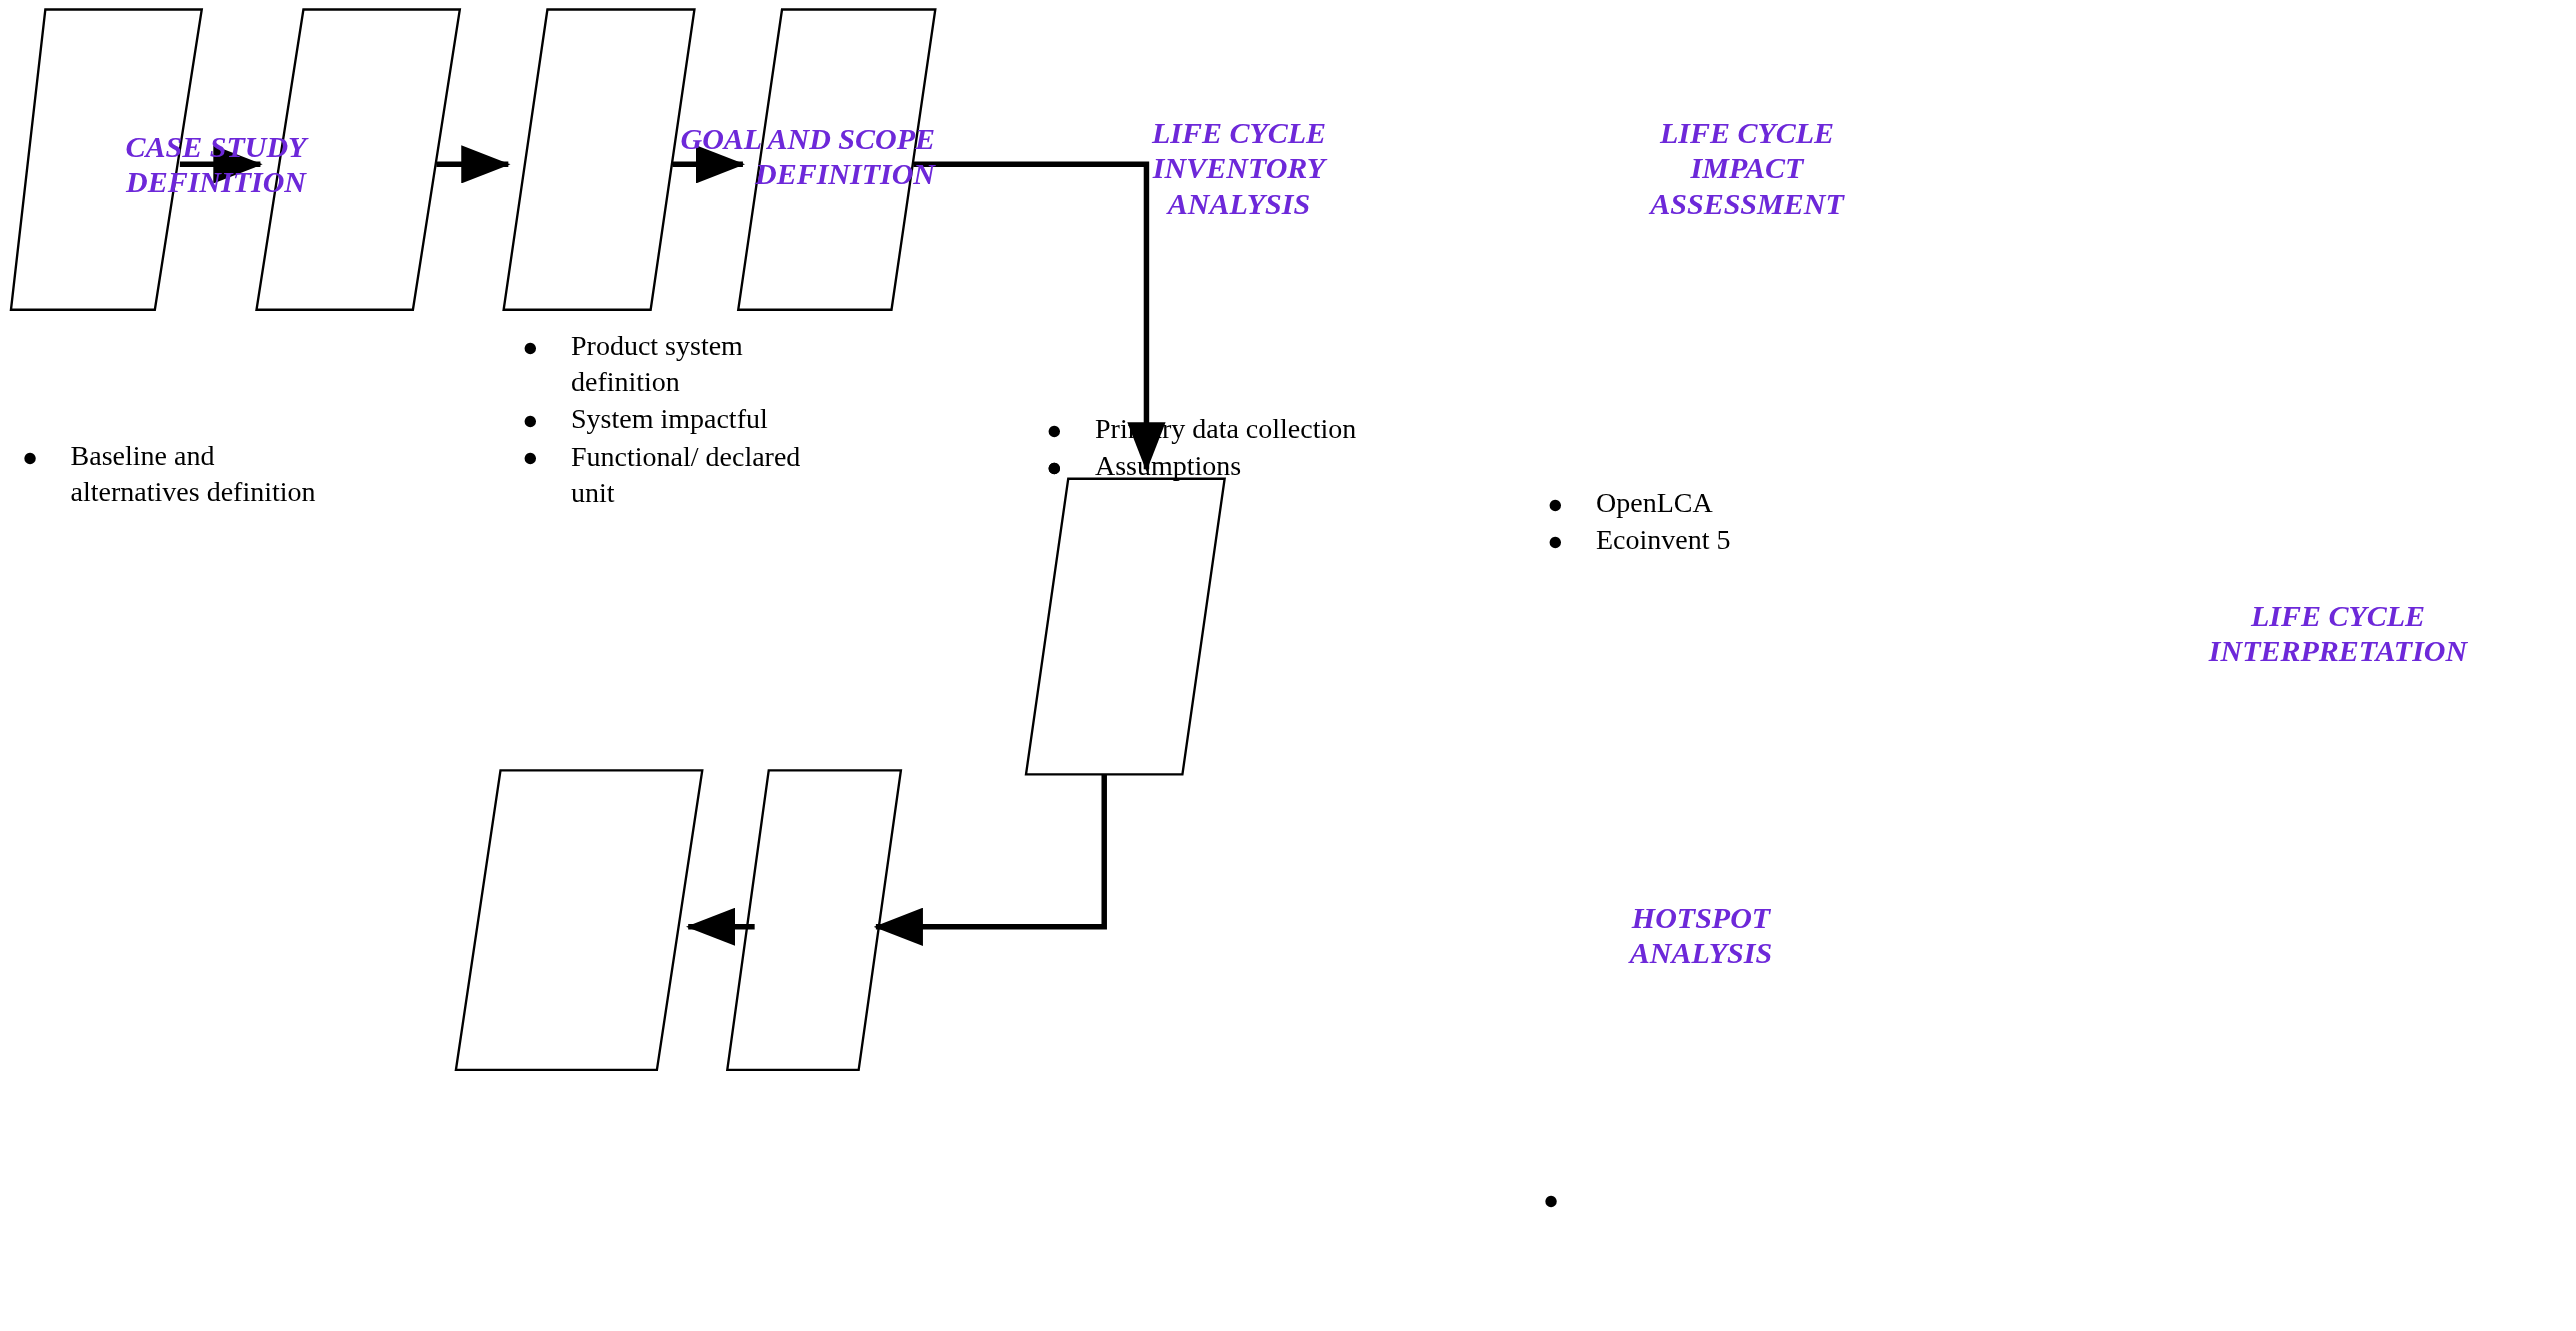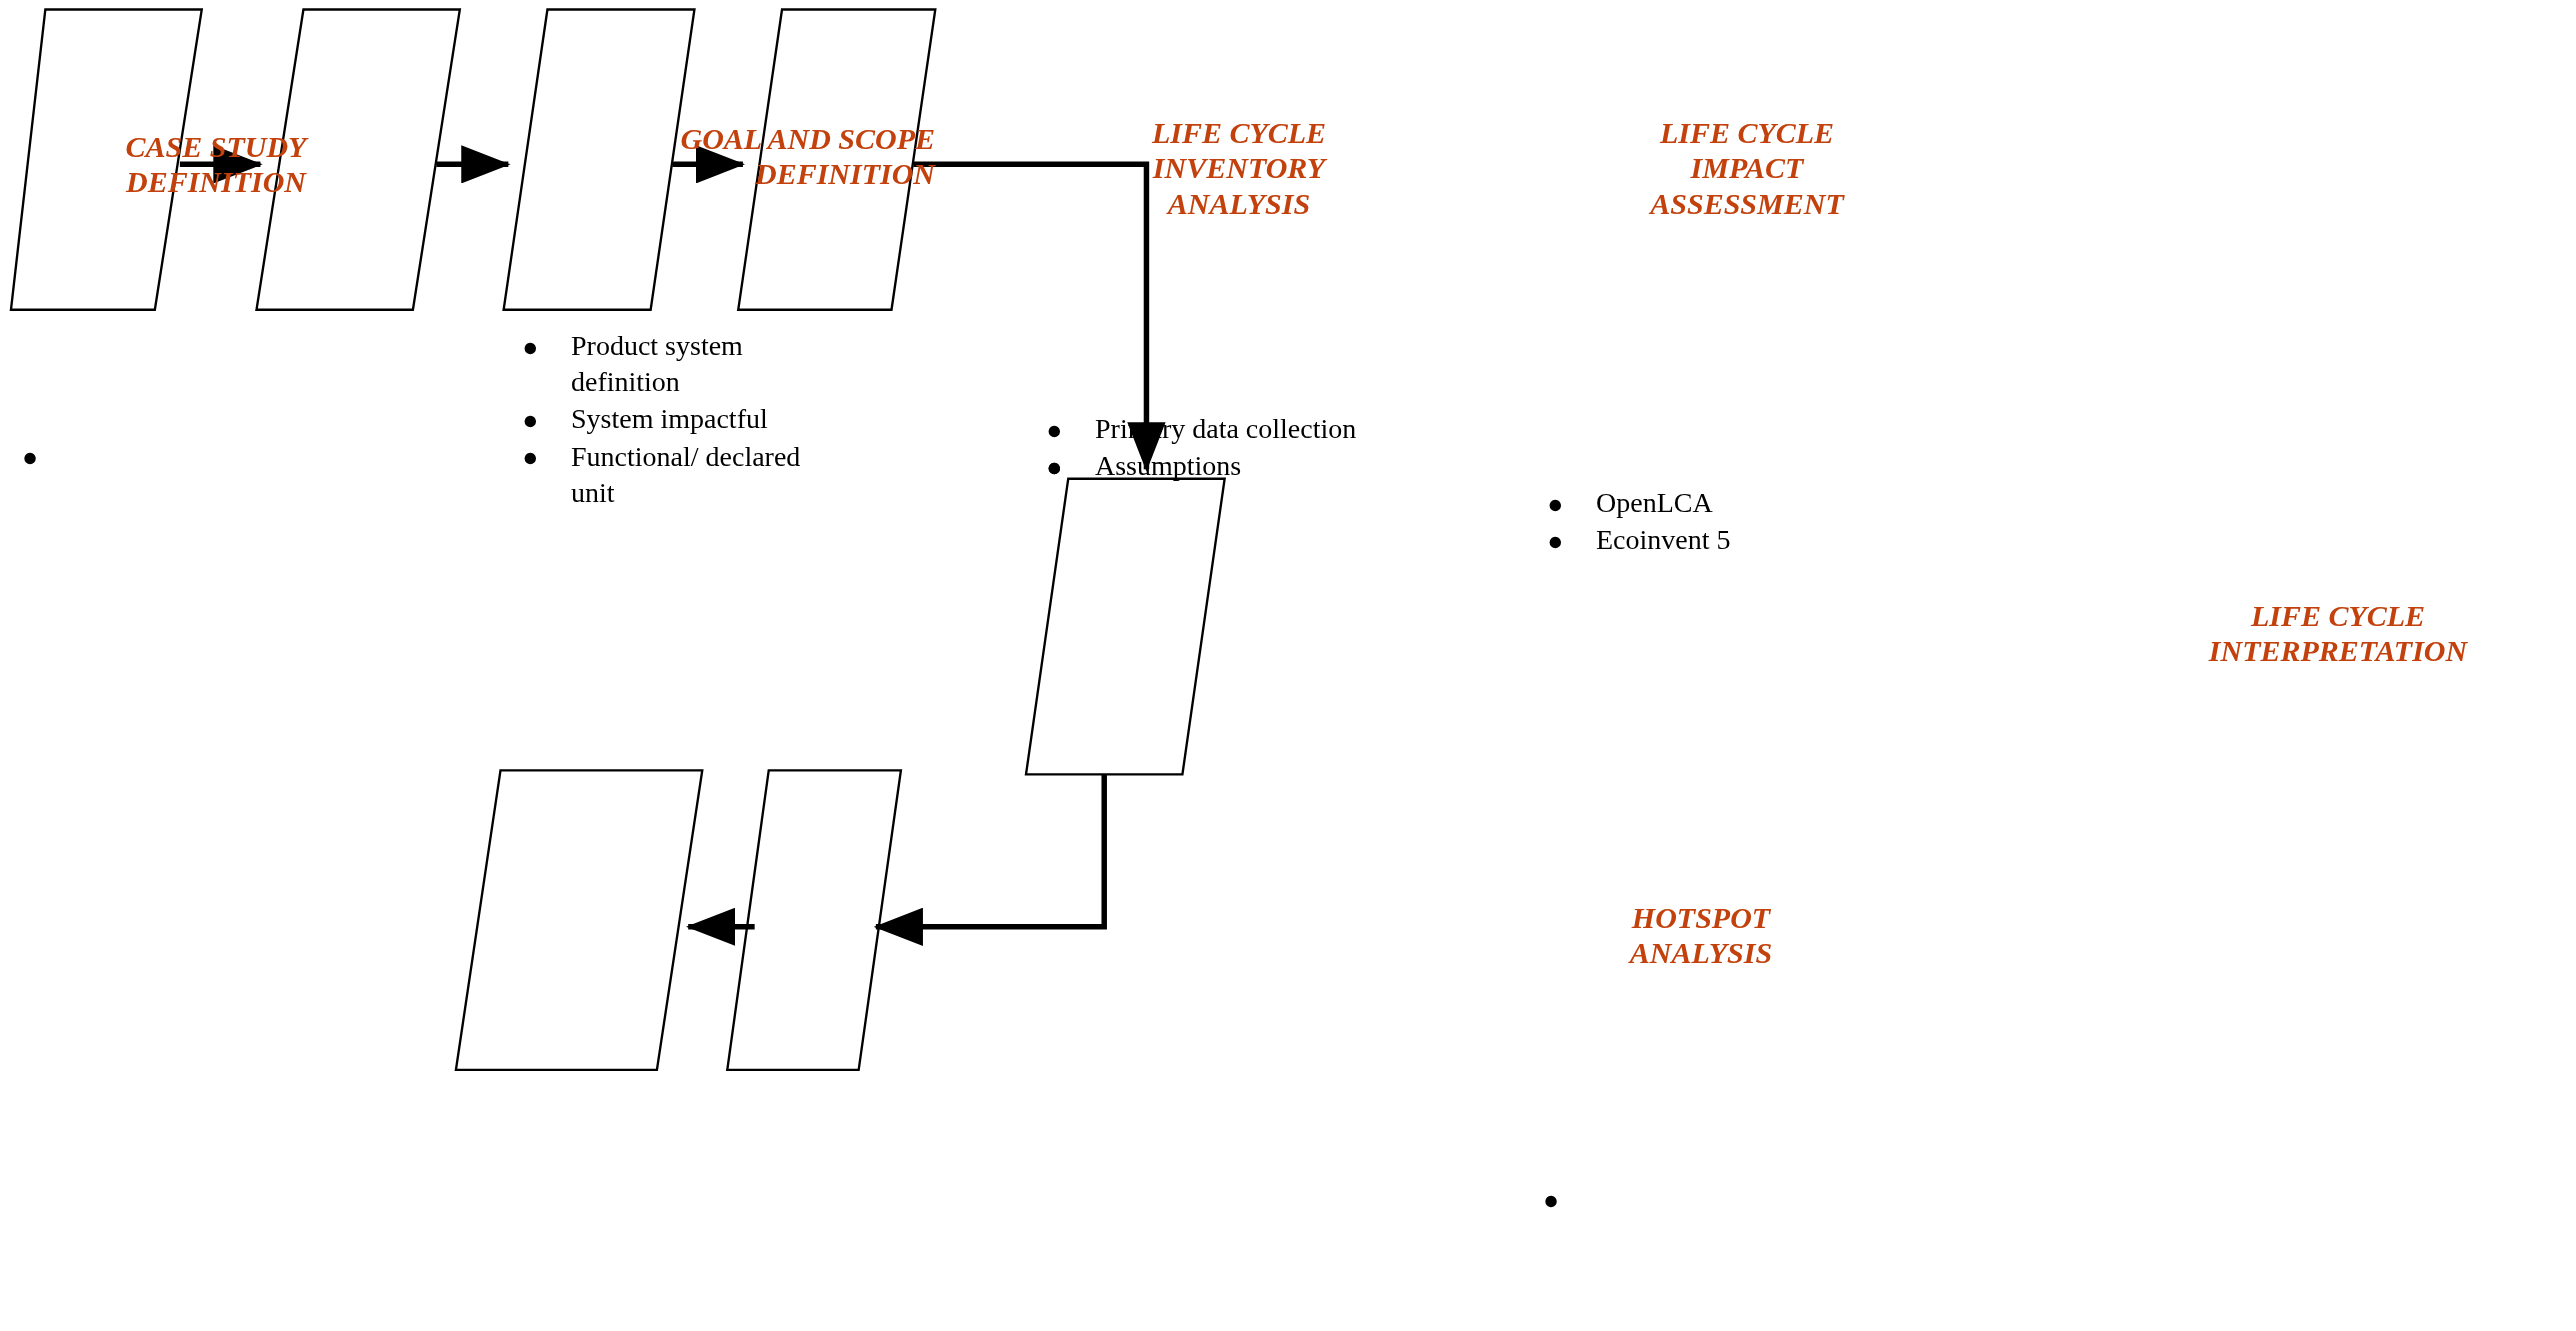--- a/index.html
+++ b/index.html
@@ -23,21 +23,21 @@
     height: 1332px;
   }
   .node-label {
     position: absolute;
     font-family: "Liberation Serif", "DejaVu Serif", serif;
     font-weight: bold;
     font-style: italic;
     font-size: 30px;
     line-height: 1.18;
     text-align: center;
-    color: #c2410c;
+    color: #6d28d9;
     white-space: pre-line;
     transform: translate(-50%, -50%);
     pointer-events: none;
   }
   .bullet-list {
     position: absolute;
     list-style: none;
     margin: 0;
     padding: 0;
     font-family: "Liberation Serif", "DejaVu Serif", serif;
@@ -125,20 +125,21 @@
   <div class="node-label" style="left:2338px; top:633px; width:407px;">LIFE CYCLE
 INTERPRETATION</div>
 
   <div class="node-label" style="left:1701px; top:935px; width:313px;">HOTSPOT
 ANALYSIS</div>
 
 
   <ul class="bullet-list" style="left:15.6px; top:438px; width:328px;">
     <li>
       <span class="bullet-dot">●</span>
+      <span class="bullet-text">Baseline and alternatives definition</span>
     </li>
   </ul>
 
   <ul class="bullet-list" style="left:516px; top:328px; width:297px;">
     <li>
       <span class="bullet-dot">●</span>
       <span class="bullet-text">Product system definition</span>
     </li>
     <li>
       <span class="bullet-dot">●</span>

